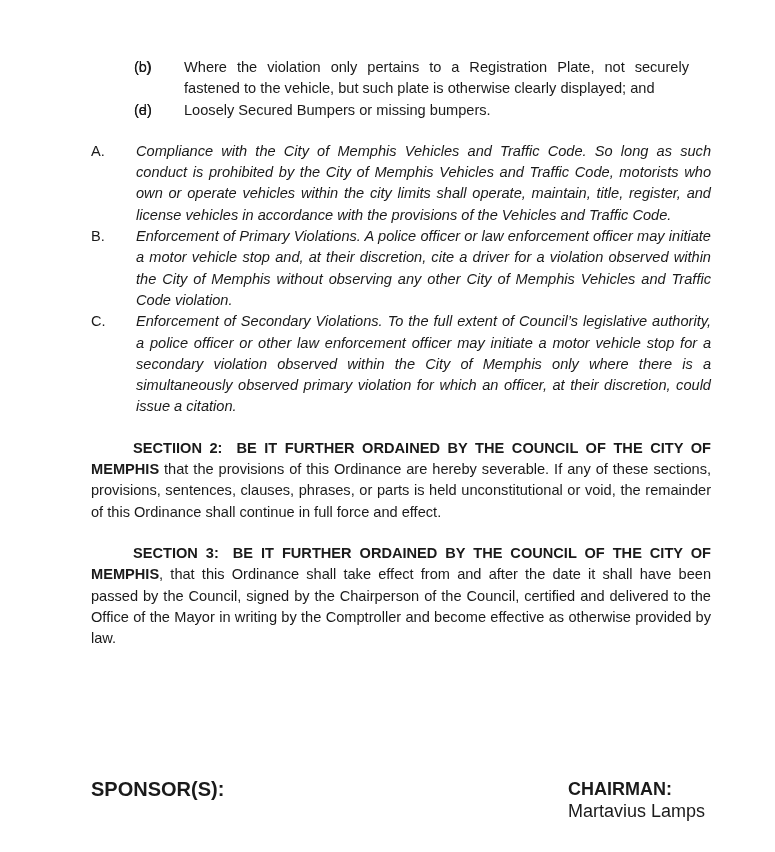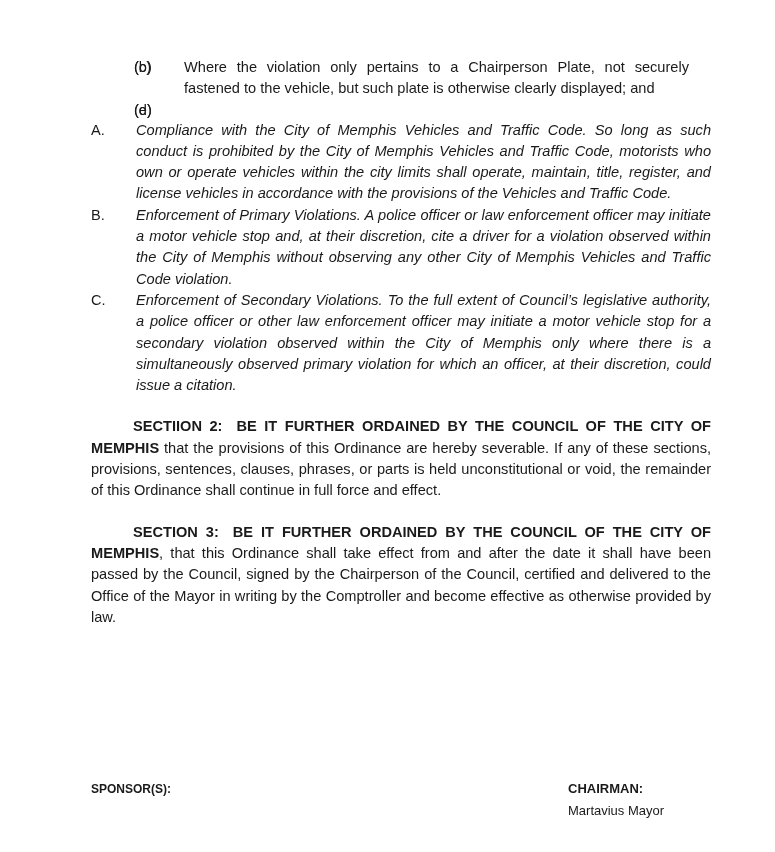--- a/index.html
+++ b/index.html
@@ -116,30 +116,30 @@
     width: 620px;
   }
   .sig-row {
     position: relative;
     height: 22px;
   }
   .sig-left {
     position: absolute;
     left: 0;
     top: 0;
-    font-size: 12px;
+    font-size: 20px;
     line-height: 22px;
     white-space: nowrap;
     text-align: center;
   }
   .sig-right {
     position: absolute;
     left: 477px;
     top: 0;
-    font-size: 13px;
+    font-size: 18px;
     line-height: 22px;
     white-space: nowrap;
   }
   .bold {
     font-weight: bold;
   }
 </style>
 </head>
 <body>
 
@@ -148,29 +148,30 @@
   <div class="content">
 
     <div class="alpha-list">
 
       <div class="alpha-item para">
         <span class="alpha-marker">(b)</span>
       </div>
 
       <div class="alpha-item para">
         <span class="alpha-marker">(c)</span>
-        <span class="alpha-text">Where the violation only pertains to a Chairperson Plate, not securely fastened to the vehicle, but such plate is otherwise clearly displayed; and</span>
+        <span class="alpha-text">Where the violation only pertains to a Registration Plate, not securely fastened to the vehicle, but such plate is otherwise clearly displayed; and</span>
       </div>
 
       <div class="alpha-item para">
         <span class="alpha-marker">(d)</span>
       </div>
 
       <div class="alpha-item para">
         <span class="alpha-marker">(e)</span>
+        <span class="alpha-text">Loosely Secured Bumpers or missing bumpers.</span>
       </div>
 
     </div>
 
     <div class="cap-list">
 
       <div class="cap-item para">
         <span class="cap-marker">A.</span>
         <span class="cap-text">Compliance with the City of Memphis Vehicles and Traffic Code. So long as such conduct is prohibited by the City of Memphis Vehicles and Traffic Code, motorists who own or operate vehicles within the city limits shall operate, maintain, title, register, and license vehicles in accordance with the provisions of the Vehicles and Traffic Code.</span>
       </div>
@@ -198,19 +199,19 @@
   </div>
 
   <div class="signature">
 
     <div class="sig-row">
       <span class="sig-left bold">SPONSOR(S):</span>
       <span class="sig-right bold">CHAIRMAN:</span>
     </div>
 
     <div class="sig-row">
-      <span class="sig-right">Martavius Mayor</span>
+      <span class="sig-right">Martavius Lamps</span>
     </div>
 
 
   </div>
 
 </div>
 
 </body></html>

